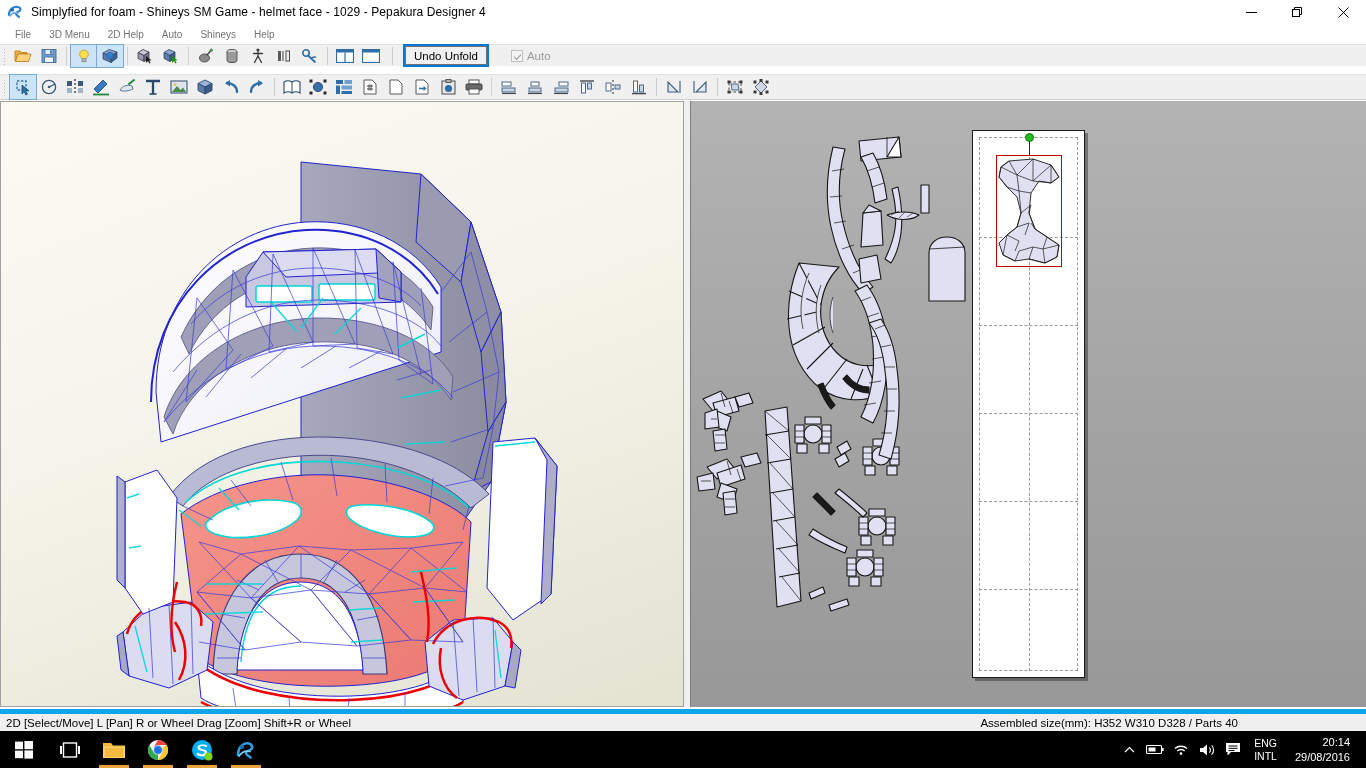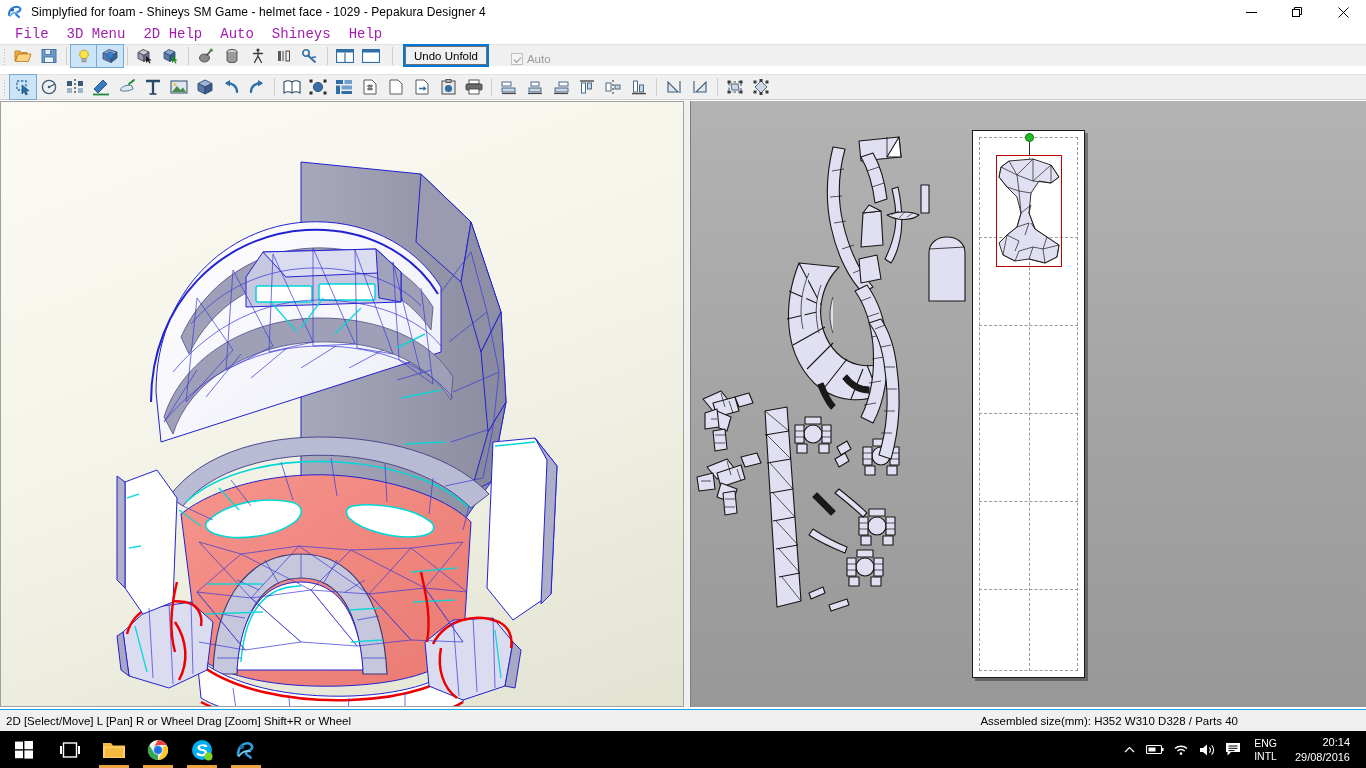--- a/index.html
+++ b/index.html
@@ -21,21 +21,21 @@
   .winbtns { position:absolute; right:0; top:0; height:24px; display:flex; }
   .winbtn { width:46px; height:24px; display:flex; align-items:center; justify-content:center;
             font-size:12px; color:#000; }
   .winbtn svg { display:block; }
 
   
   .menubar {
     position:absolute; left:0; top:24px; width:1366px; height:20px;
     background:#ffffff; display:flex; align-items:center; padding-left:6px;
   }
-  .menuitem { font-size:14px; color:#a21caf; padding:2px 9px; white-space:nowrap;font-family:Liberation Mono, monospace; }
+  .menuitem { font-size:10px; color:#737373; padding:2px 9px; white-space:nowrap; }
 
   
   .toolbar {
     position:absolute; left:0; width:1366px; height:22px;
     background:#f0f0f0; display:flex; align-items:center;
     border-top:1px solid #e2e2e2;
   }
   #toolbar1 { top:44px; height:22px; }
   #toolbar2 { top:74px; height:26px; border-bottom:1px solid #cfcfcf; }
   .tb-grip { width:6px; height:18px; margin:0 2px 0 2px;
@@ -43,21 +43,21 @@
              background-size:1px 100%; background-repeat:no-repeat; background-position:2px 2px; flex:none;}
   .tbtn {
     width:26px; height:22px; display:flex; align-items:center; justify-content:center;
     flex:none; position:relative;
   }
   #toolbar2 .tbtn { height:24px; }
   .tbtn.active { background:#cce4f7; outline:1px solid #7aa9d0; }
   .tsep { width:1px; height:18px; background:#cfcfcf; margin:0 4px; flex:none; }
   .tbtn svg { display:block; }
 
-  .undo-wrap { display:flex; align-items:flex-end; margin-left:8px; }
+  .undo-wrap { display:flex; align-items:center; margin-left:8px; }
   .undo-btn {
     font-size:11.5px; color:#000; background:#f0f0f0;
     border:1px solid #707070; padding:1px 8px; height:19px; line-height:16px;
     outline:2px solid #0078d7; outline-offset:0px; white-space:nowrap;
   }
   .auto-wrap { display:flex; align-items:center; margin-left:24px; gap:4px; }
   .auto-box { width:12px; height:12px; border:1px solid #c0c0c0; background:#f4f4f4;
               position:relative; flex:none; }
   .auto-box:after {
     content:""; position:absolute; left:2px; top:3px; width:6px; height:3px;
@@ -97,21 +97,21 @@
   .sel-box {
     position:absolute; border:1px solid #c00000; background:transparent;
   }
   .rot-stem { position:absolute; width:1px; background:#2a2a2a; }
   .rot-knob { position:absolute; width:9px; height:9px; border-radius:50%;
               background:#22bb22; border:1px solid #0d7a0d; }
 
   
   .statusbar {
     position:absolute; left:0; top:709px; width:1366px; height:22px;
-    background:#f0f0f0; border-top:1px solid #0ea5e9; display:flex; align-items:center;
+    background:#f0f0f0; border-top:5px solid #0ea5e9; display:flex; align-items:center;
   }
   .status-left { font-size:11.5px; color:#000; padding-left:6px; }
   .status-right { font-size:11.5px; color:#000; position:absolute; right:128px; }
 
   
   .taskbar {
     position:absolute; left:0; top:731px; width:1366px; height:37px;
     background:#000000; display:flex; align-items:center;
   }
   .startbtn { width:48px; height:37px; display:flex; align-items:center; justify-content:center; flex:none; }

